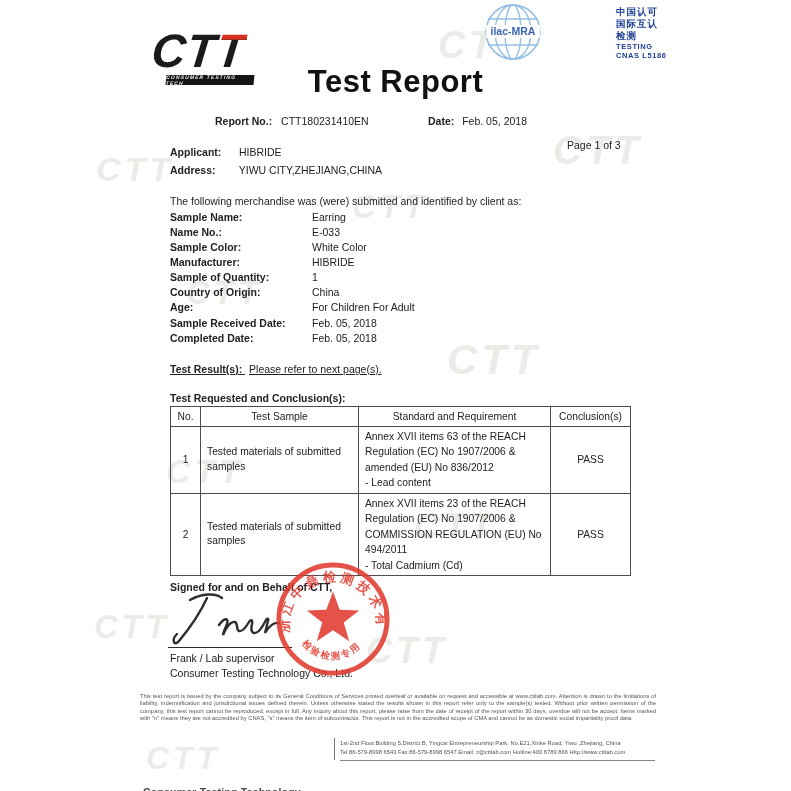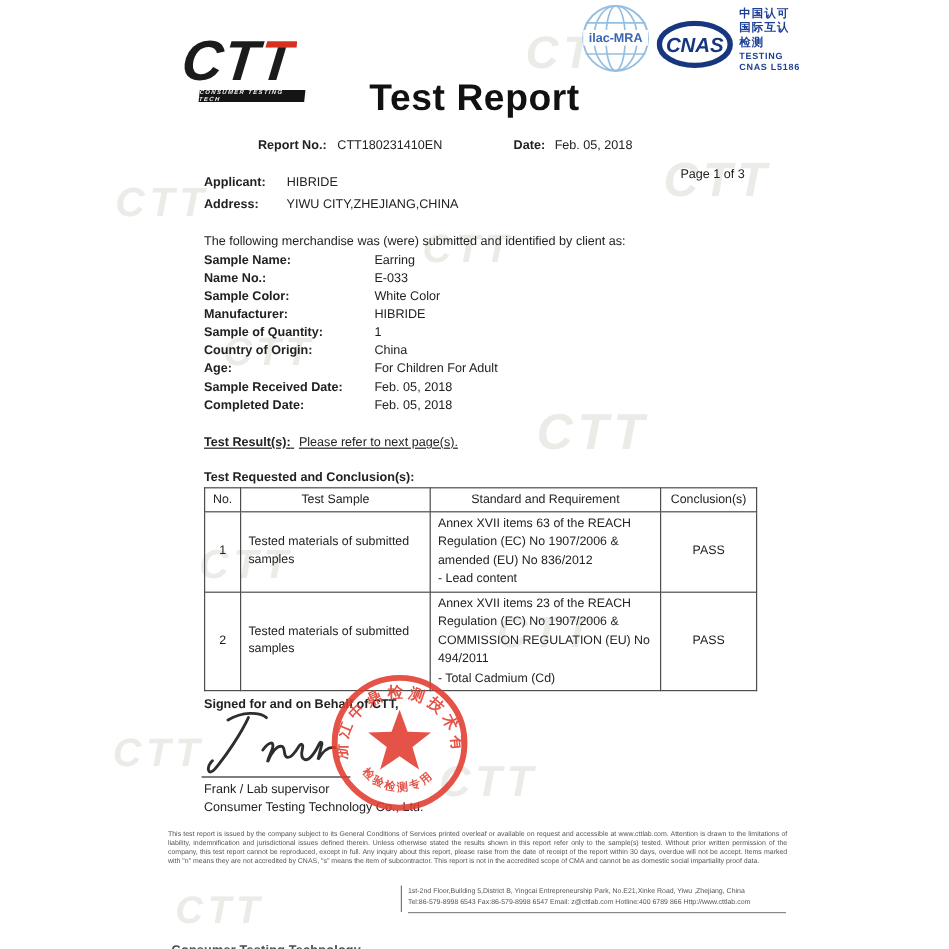--- a/index.html
+++ b/index.html
@@ -81,26 +81,20 @@
   <div class="abs" style="left:484px;top:3px;">
     <svg width="58" height="58" viewBox="0 0 58 58">
       <circle cx="29" cy="29" r="27" fill="#ffffff" stroke="#94bfe2" stroke-width="1.6"></circle>
       <ellipse cx="29" cy="29" rx="18" ry="27" fill="none" stroke="#94bfe2" stroke-width="1.4"></ellipse>
       <ellipse cx="29" cy="29" rx="8" ry="27" fill="none" stroke="#94bfe2" stroke-width="1.4"></ellipse>
       <line x1="4" y1="16" x2="54" y2="16" stroke="#94bfe2" stroke-width="1.4"></line>
       <line x1="2" y1="29" x2="56" y2="29" stroke="#94bfe2" stroke-width="1.4"></line>
       <line x1="4" y1="42" x2="54" y2="42" stroke="#94bfe2" stroke-width="1.4"></line>
       <rect x="2" y="22" width="54" height="13" fill="#ffffff"></rect>
       <text x="29" y="32" text-anchor="middle" font-family="Liberation Sans, sans-serif" font-size="10.5" font-weight="700" fill="#3a66b0">ilac-MRA</text>
-    </svg>
-  </div>
-  <div class="abs" style="left:547px;top:17px;">
-    <svg width="64" height="40" viewBox="0 0 64 40">
-      <ellipse cx="32" cy="20" rx="29.5" ry="17.5" fill="none" stroke="#16367f" stroke-width="4.5"></ellipse>
-      <text x="32" y="26" text-anchor="middle" font-family="Liberation Sans, sans-serif" font-size="17" font-weight="800" font-style="italic" fill="#16367f">CNAS</text>
     </svg>
   </div>
   <div class="abs cn-block" style="left:616px;top:6px;">
     <div class="cjk">中国认可</div>
     <div class="cjk">国际互认</div>
     <div class="cjk">检测</div>
     <div class="lat">TESTING</div>
     <div class="lat">CNAS L5186</div>
   </div>
 

